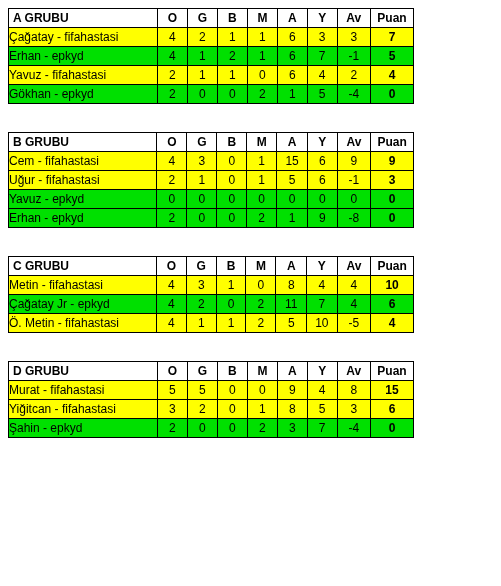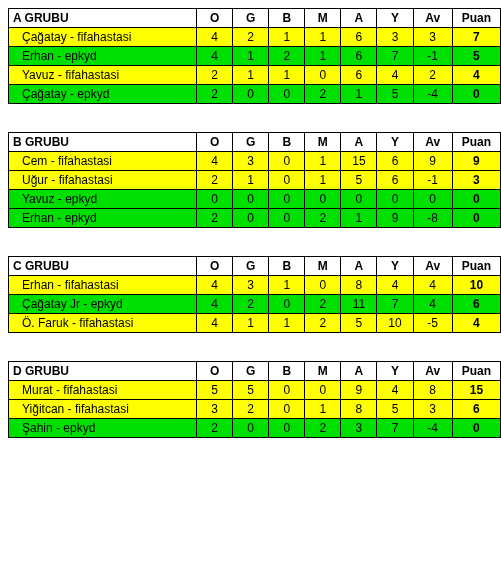--- a/index.html
+++ b/index.html
@@ -7,21 +7,21 @@
     padding: 8px;
     font-family: Verdana, Arial, sans-serif;
     font-size: 12px;
     background: #fff;
     color: #000;
     width: 501px;
     box-sizing: border-box;
   }
   table {
     border-collapse: collapse;
-    width: 493px;
+    width: 406px;
     margin-bottom: 28px;
   }
   table:last-child { margin-bottom: 4px; }
   th, td {
     border: 1px solid #000;
     padding: 2px 4px;
     height: 18px;
     box-sizing: border-box;
   }
   th {
@@ -30,21 +30,21 @@
     background: #fff;
   }
   th.name-col {
     text-align: left;
     width: 172px;
     padding-left: 4px;
   }
   col.stat { width: 33px; }
   col.av   { width: 36px; }
   col.pts  { width: 44px; }
-  td.name { text-align: left; padding-left: 13px; }
+  td.name { text-align: left; padding-left: 0; }
   td.num  { text-align: center; }
   td.pts  { text-align: center; font-weight: bold; }
   .yellow { background: #ffff00; }
   .green  { background: #00e000; }
 </style>
 </head>
 <body>
 
 <div id="tables">
     <table>
@@ -100,21 +100,21 @@
           <td class="num yellow">2</td>
           <td class="num yellow">1</td>
           <td class="num yellow">1</td>
           <td class="num yellow">0</td>
           <td class="num yellow">6</td>
           <td class="num yellow">4</td>
           <td class="num yellow">2</td>
           <td class="pts yellow">4</td>
         </tr>
         <tr>
-          <td class="name green">Çağatay - epkyd</td>
+          <td class="name green">Gökhan - epkyd</td>
           <td class="num green">2</td>
           <td class="num green">0</td>
           <td class="num green">0</td>
           <td class="num green">2</td>
           <td class="num green">1</td>
           <td class="num green">5</td>
           <td class="num green">-4</td>
           <td class="pts green">0</td>
         </tr>
       </tbody>
@@ -211,21 +211,21 @@
           <th>B</th>
           <th>M</th>
           <th>A</th>
           <th>Y</th>
           <th>Av</th>
           <th>Puan</th>
         </tr>
       </thead>
       <tbody>
         <tr>
-          <td class="name yellow">Erhan - fifahastasi</td>
+          <td class="name yellow">Metin - fifahastasi</td>
           <td class="num yellow">4</td>
           <td class="num yellow">3</td>
           <td class="num yellow">1</td>
           <td class="num yellow">0</td>
           <td class="num yellow">8</td>
           <td class="num yellow">4</td>
           <td class="num yellow">4</td>
           <td class="pts yellow">10</td>
         </tr>
         <tr>
@@ -233,21 +233,21 @@
           <td class="num green">4</td>
           <td class="num green">2</td>
           <td class="num green">0</td>
           <td class="num green">2</td>
           <td class="num green">11</td>
           <td class="num green">7</td>
           <td class="num green">4</td>
           <td class="pts green">6</td>
         </tr>
         <tr>
-          <td class="name yellow">Ö. Faruk - fifahastasi</td>
+          <td class="name yellow">Ö. Metin - fifahastasi</td>
           <td class="num yellow">4</td>
           <td class="num yellow">1</td>
           <td class="num yellow">1</td>
           <td class="num yellow">2</td>
           <td class="num yellow">5</td>
           <td class="num yellow">10</td>
           <td class="num yellow">-5</td>
           <td class="pts yellow">4</td>
         </tr>
       </tbody>

